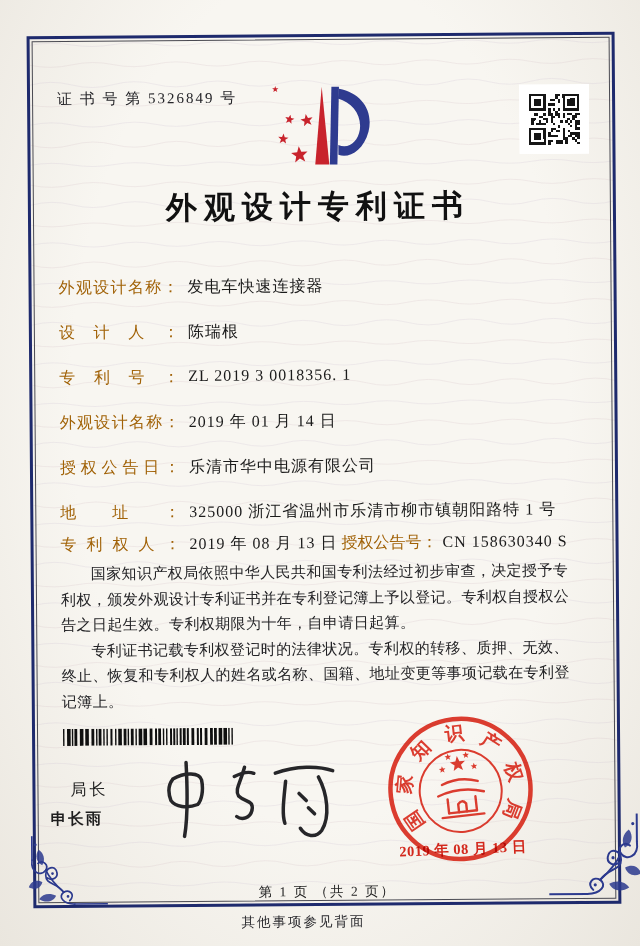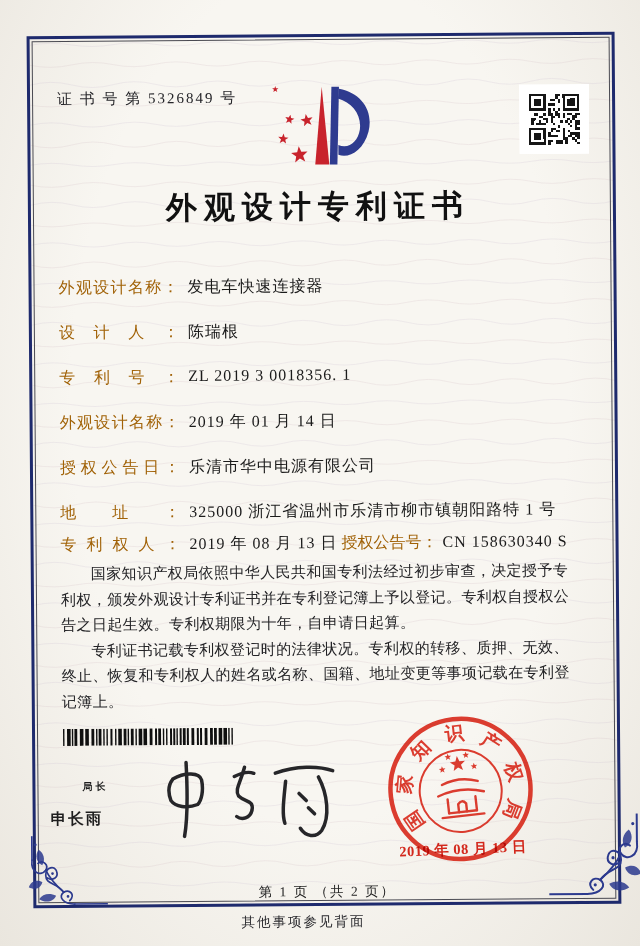--- a/index.html
+++ b/index.html
@@ -19,21 +19,21 @@
   .abs{position:absolute;}
   .cert-no{left:60px;top:88px;font-size:15px;letter-spacing:2px;color:#26262a;}
   .title{left:0;top:186px;width:100%;text-align:center;font-size:31px;font-weight:700;letter-spacing:7px;color:#111;}
   .f-row{position:absolute;left:60px;white-space:nowrap;}
   .f-label{display:inline-block;width:120px;text-align:justify;text-align-last:justify;color:#a16207;font-weight:500;vertical-align:top;}
   .f-label.small{width:92px;}
   .f-value{margin-left:9px;letter-spacing:1px;color:#1b1b1b;}
   .paras{left:60px;top:560px;width:520px;font-size:15px;line-height:25.5px;letter-spacing:.4px;color:#232326;}
   .paras p{margin:0;text-indent:2em;}
   #barcode{left:60px;top:727px;width:178px;height:17px;}
-  .issuer-title{left:80px;top:778px;font-size:10px;letter-spacing:3px;font-weight:700;}
+  .issuer-title{left:68px;top:778px;font-size:16px;letter-spacing:3px;font-weight:400;}
   .issuer-name{left:48px;top:807px;font-size:15.5px;letter-spacing:2px;font-weight:600;}
   #sig{left:152px;top:753px;width:205px;height:98px;}
   #seal{left:378px;top:710px;width:160px;height:160px;transform:rotate(-6deg);mix-blend-mode:multiply;}
   .seal-date{left:391px;top:841px;width:138px;text-align:center;font-size:14.5px;color:#d3281c;
              letter-spacing:.5px;font-weight:600;transform:rotate(-2deg);mix-blend-mode:multiply;}
   .page-ind{left:30px;top:883px;width:588px;text-align:center;font-size:13.5px;letter-spacing:2px;color:#222;}
   .back-note{left:0;top:913px;width:600px;text-align:center;font-size:13.5px;letter-spacing:2px;color:#2a2a2e;}
   #logo{left:255px;top:76px;width:120px;height:108px;}
   #qr{left:522px;top:86px;width:70px;height:70px;}
   .flourish{pointer-events:none;}

